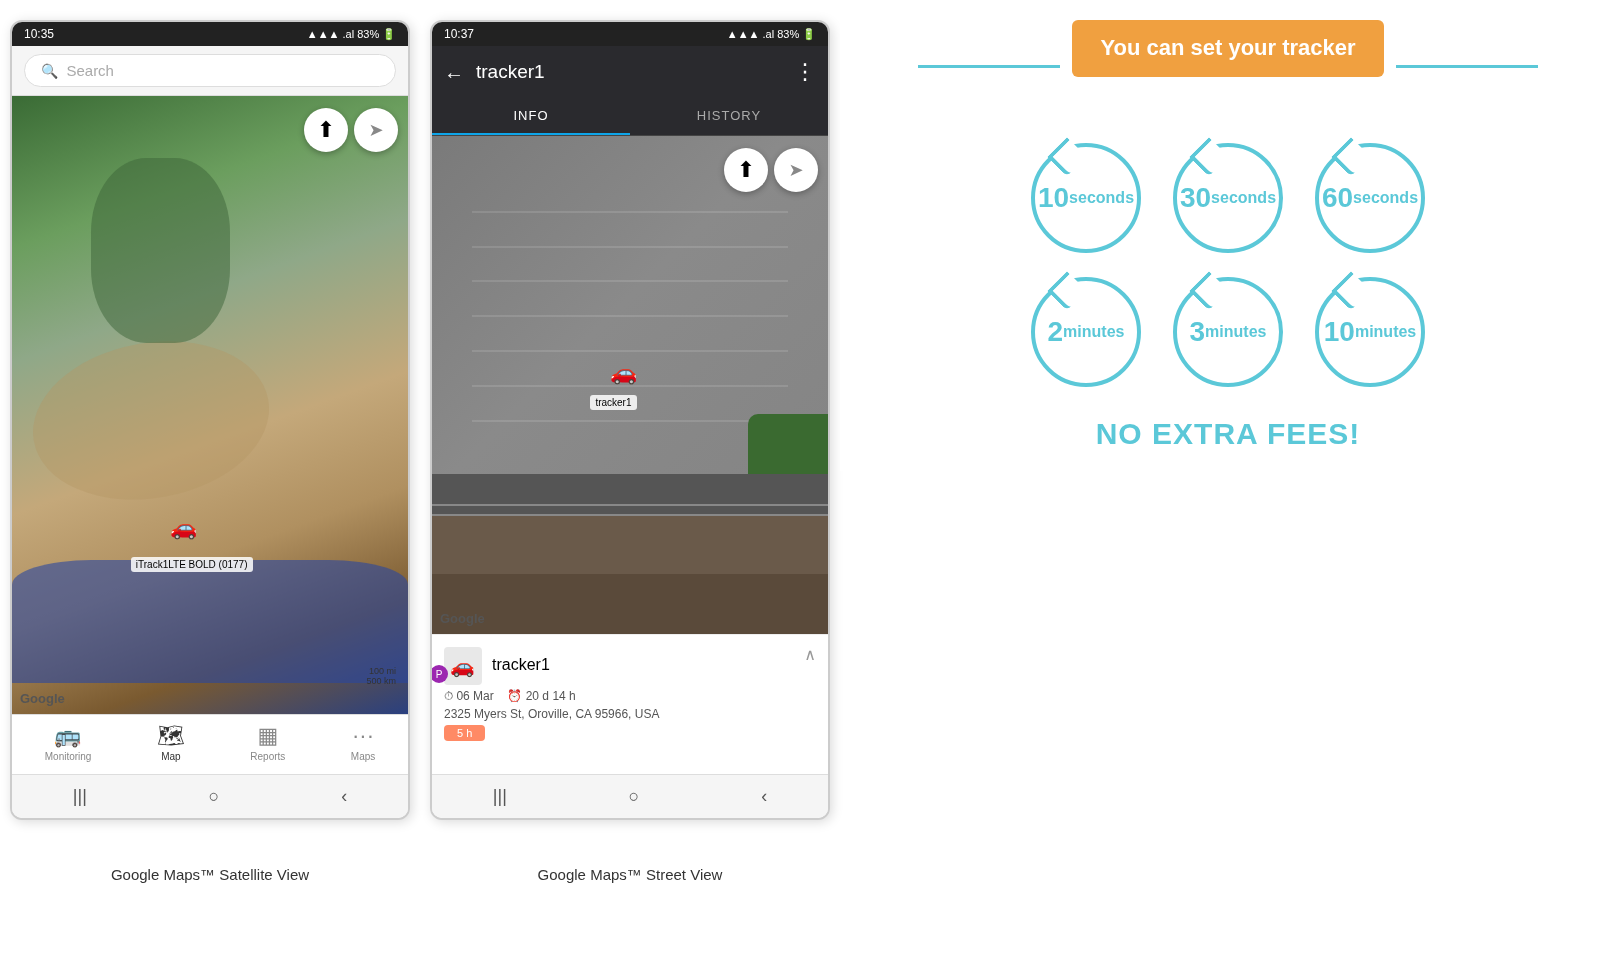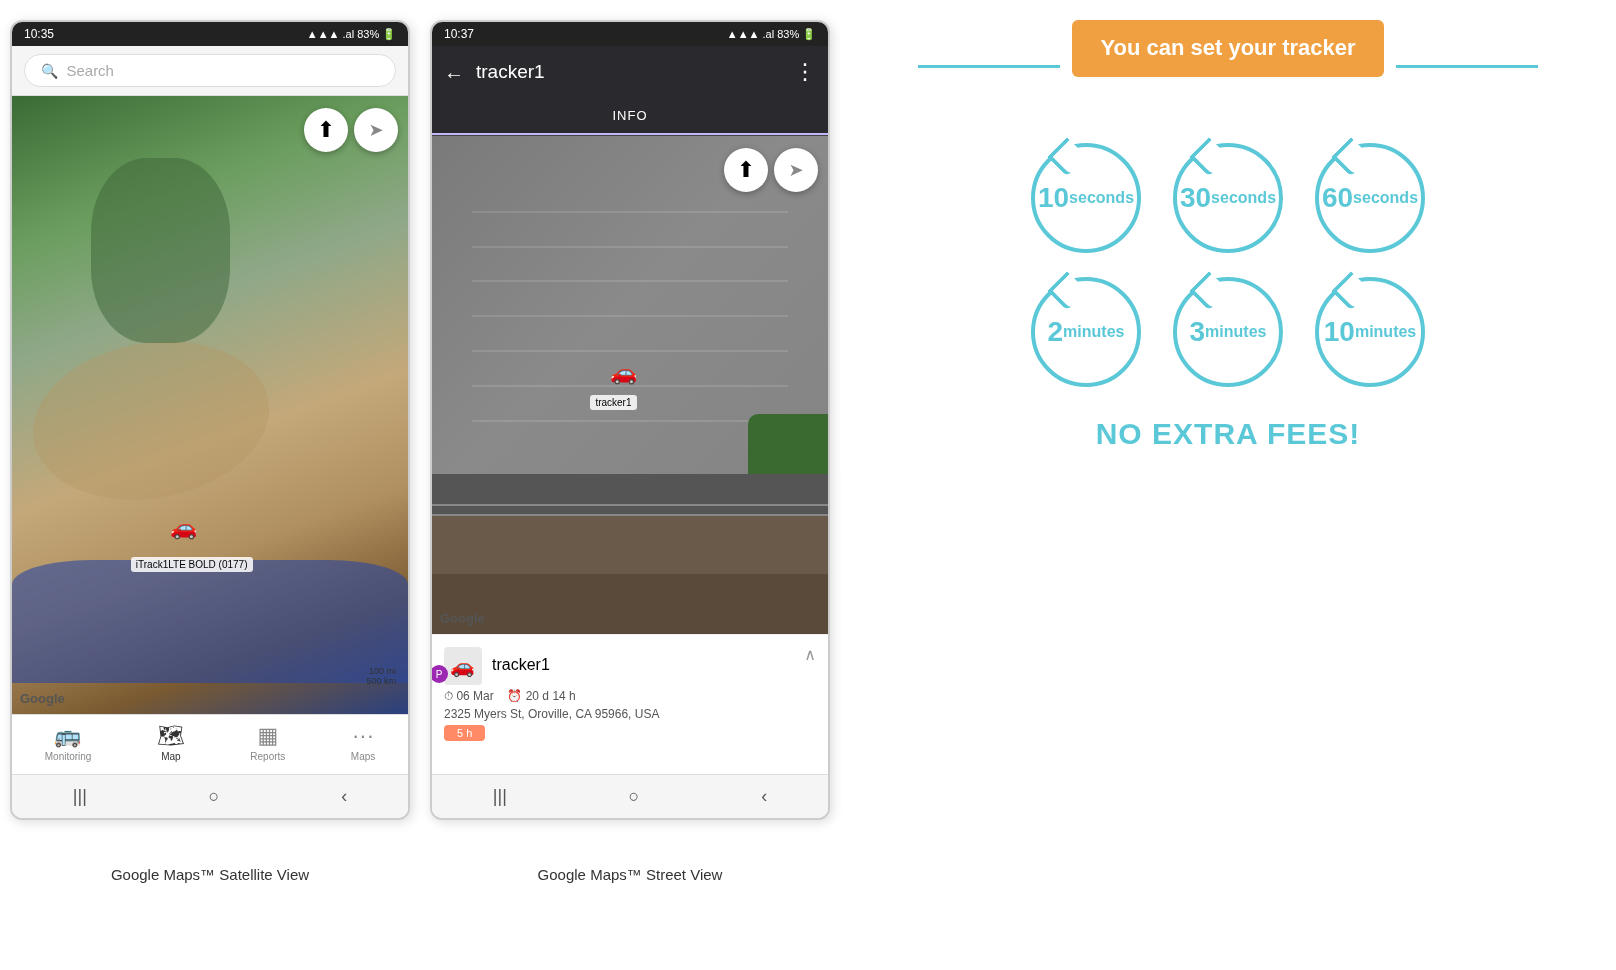--- a/index.html
+++ b/index.html
@@ -235,21 +235,21 @@
       flex: 1;
       text-align: center;
       padding: 10px;
       font-size: 13px;
       color: #aaa;
       letter-spacing: 1px;
       cursor: pointer;
     }
     .p2-tab.active {
       color: #fff;
-      border-bottom: 2px solid #c4b5fd;
+      border-bottom: 2px solid #0ea5e9;
     }
 
     
     .info-panel {
       background: #fff;
       padding: 12px;
       border-top: 1px solid #eee;
       height: 140px;
       position: relative;
     }
@@ -483,20 +483,23 @@
     <div class="phone2-header">
       <span class="back-btn">←</span>
       <span class="header-title">tracker1</span>
       <span class="menu-btn">⋮</span>
     </div>
 
     <div class="phone2-tabs">
       <div class="p2-tab active">
         <span>INFO</span>
       </div>
+      <div class="p2-tab">
+        <span>HISTORY</span>
+      </div>
     </div>
 
     <div class="map-area" style="flex:1;">
       <div class="map-street-view">
         <div class="parking-lot">
 
           <div class="parking-lines">
             <div class="pline" style="top:15%;"></div>
             <div class="pline" style="top:22%;"></div>
             <div class="pline" style="top:29%;"></div>

